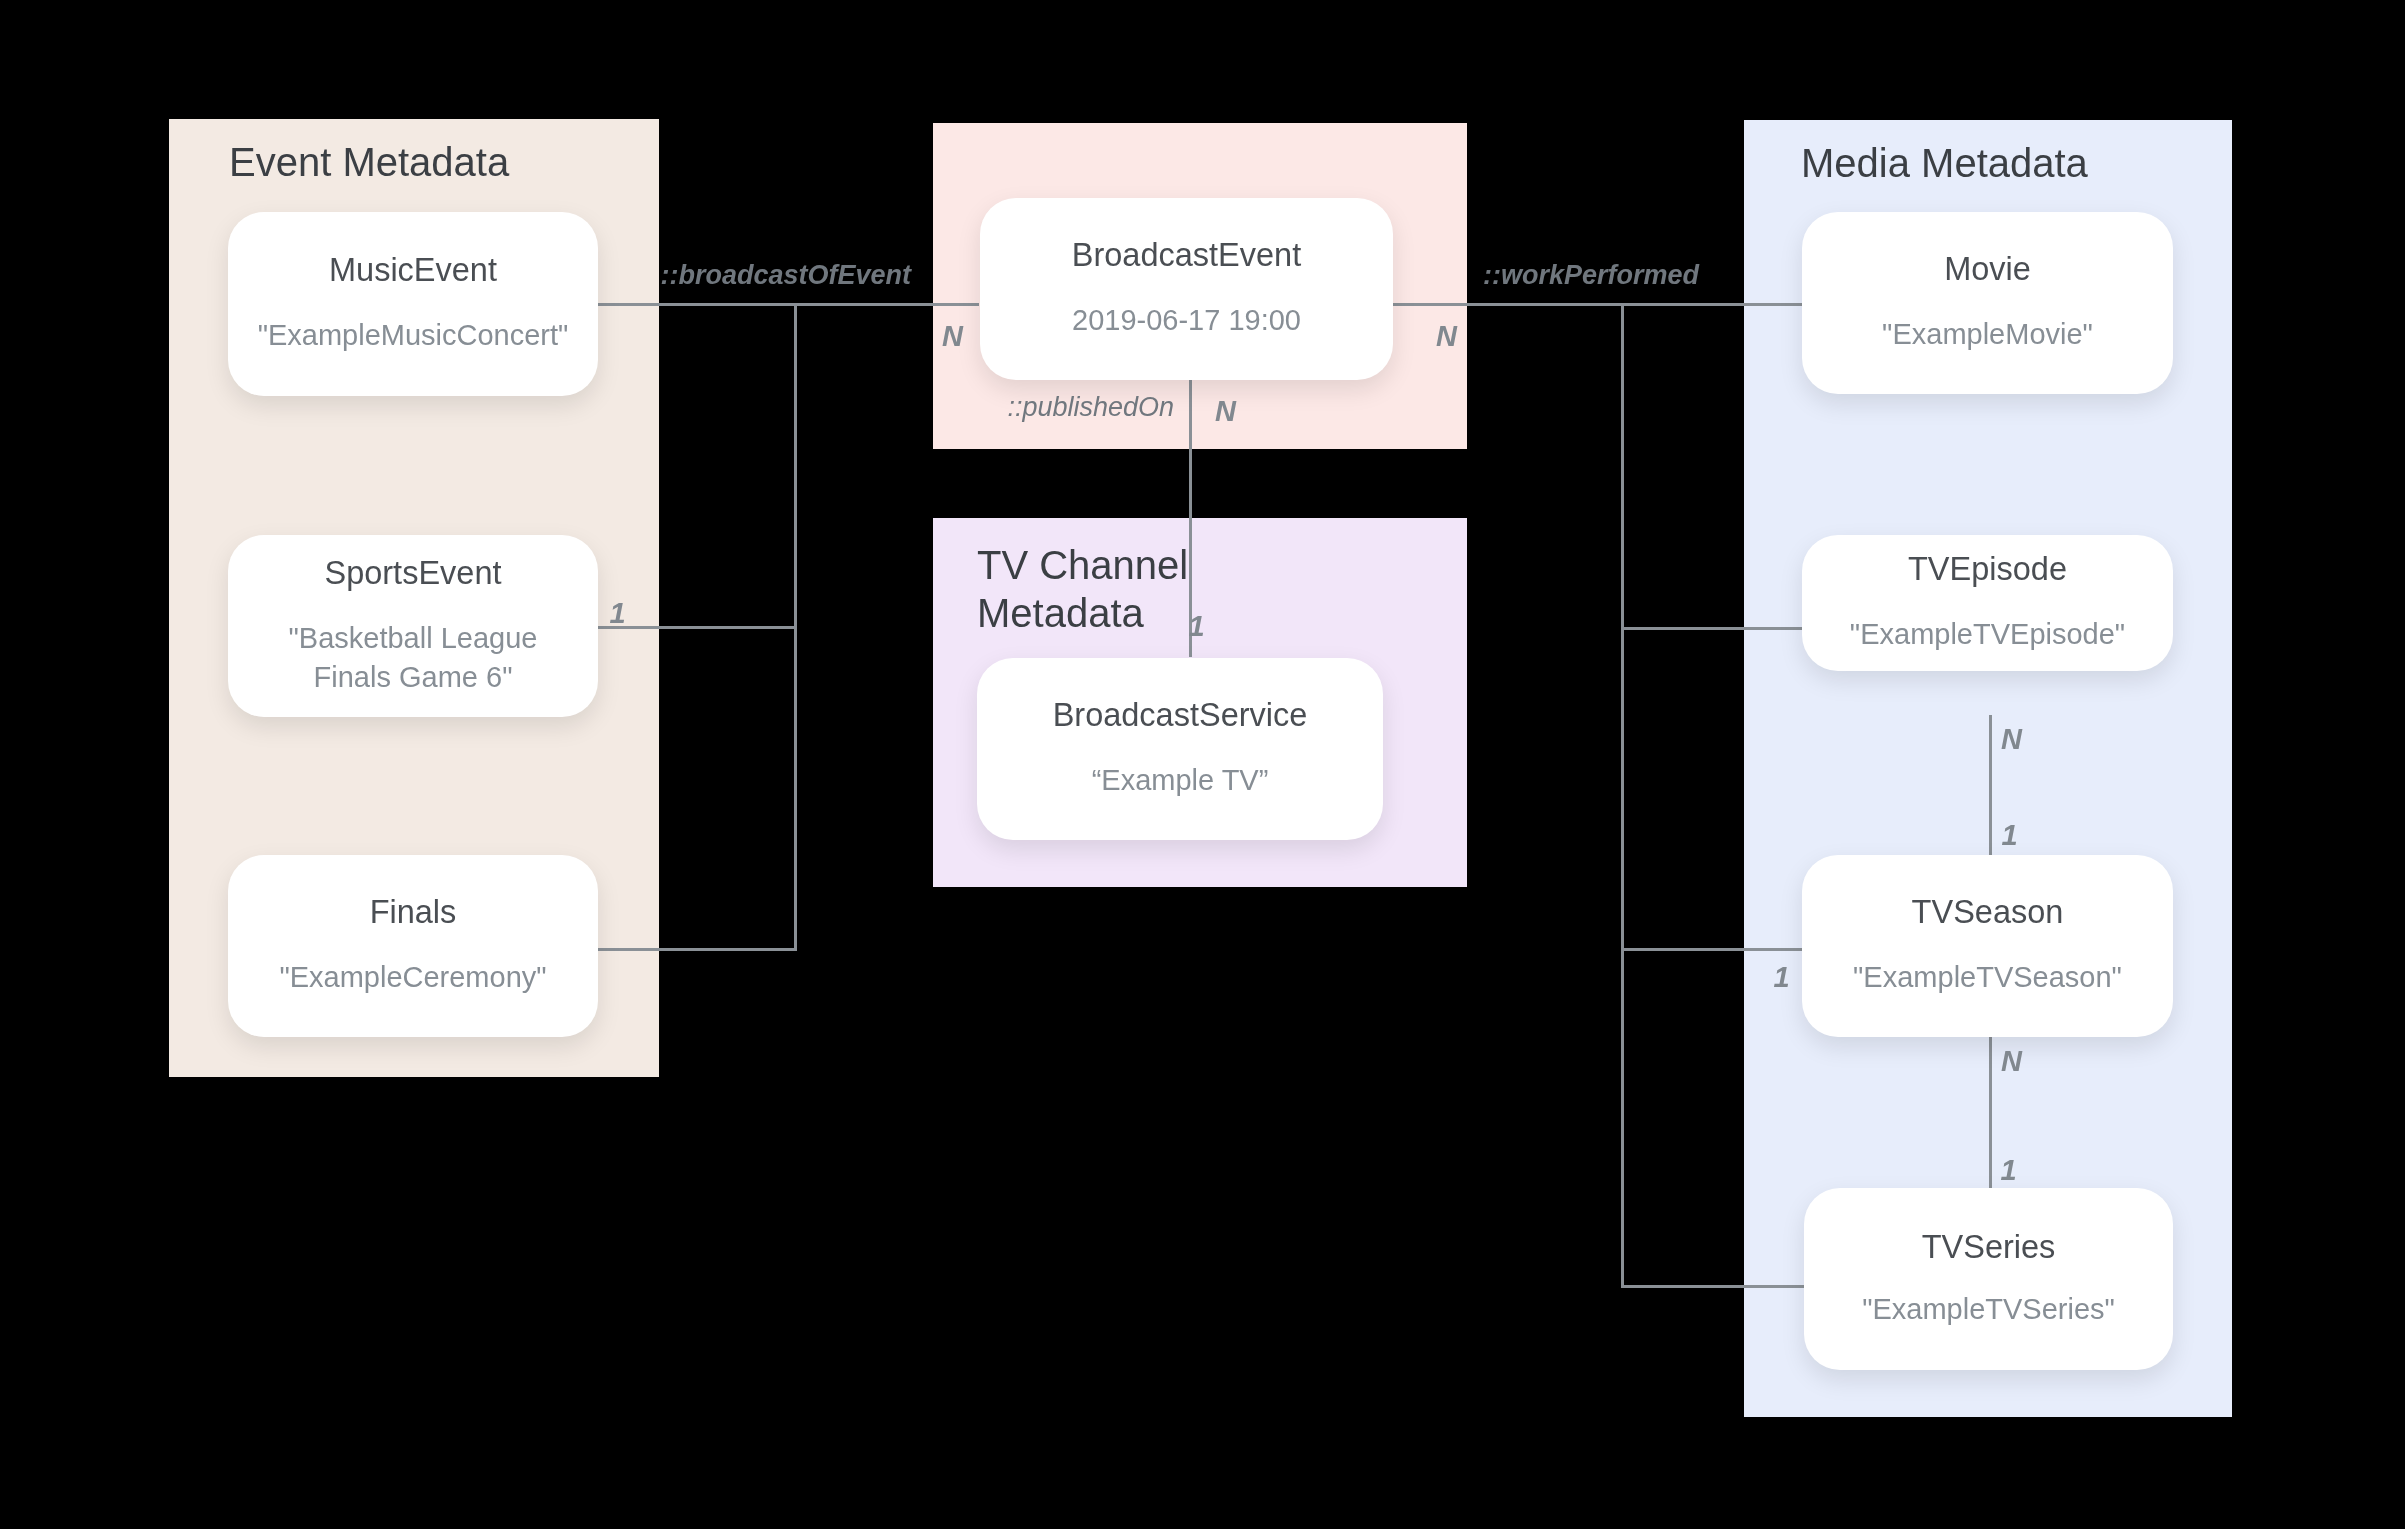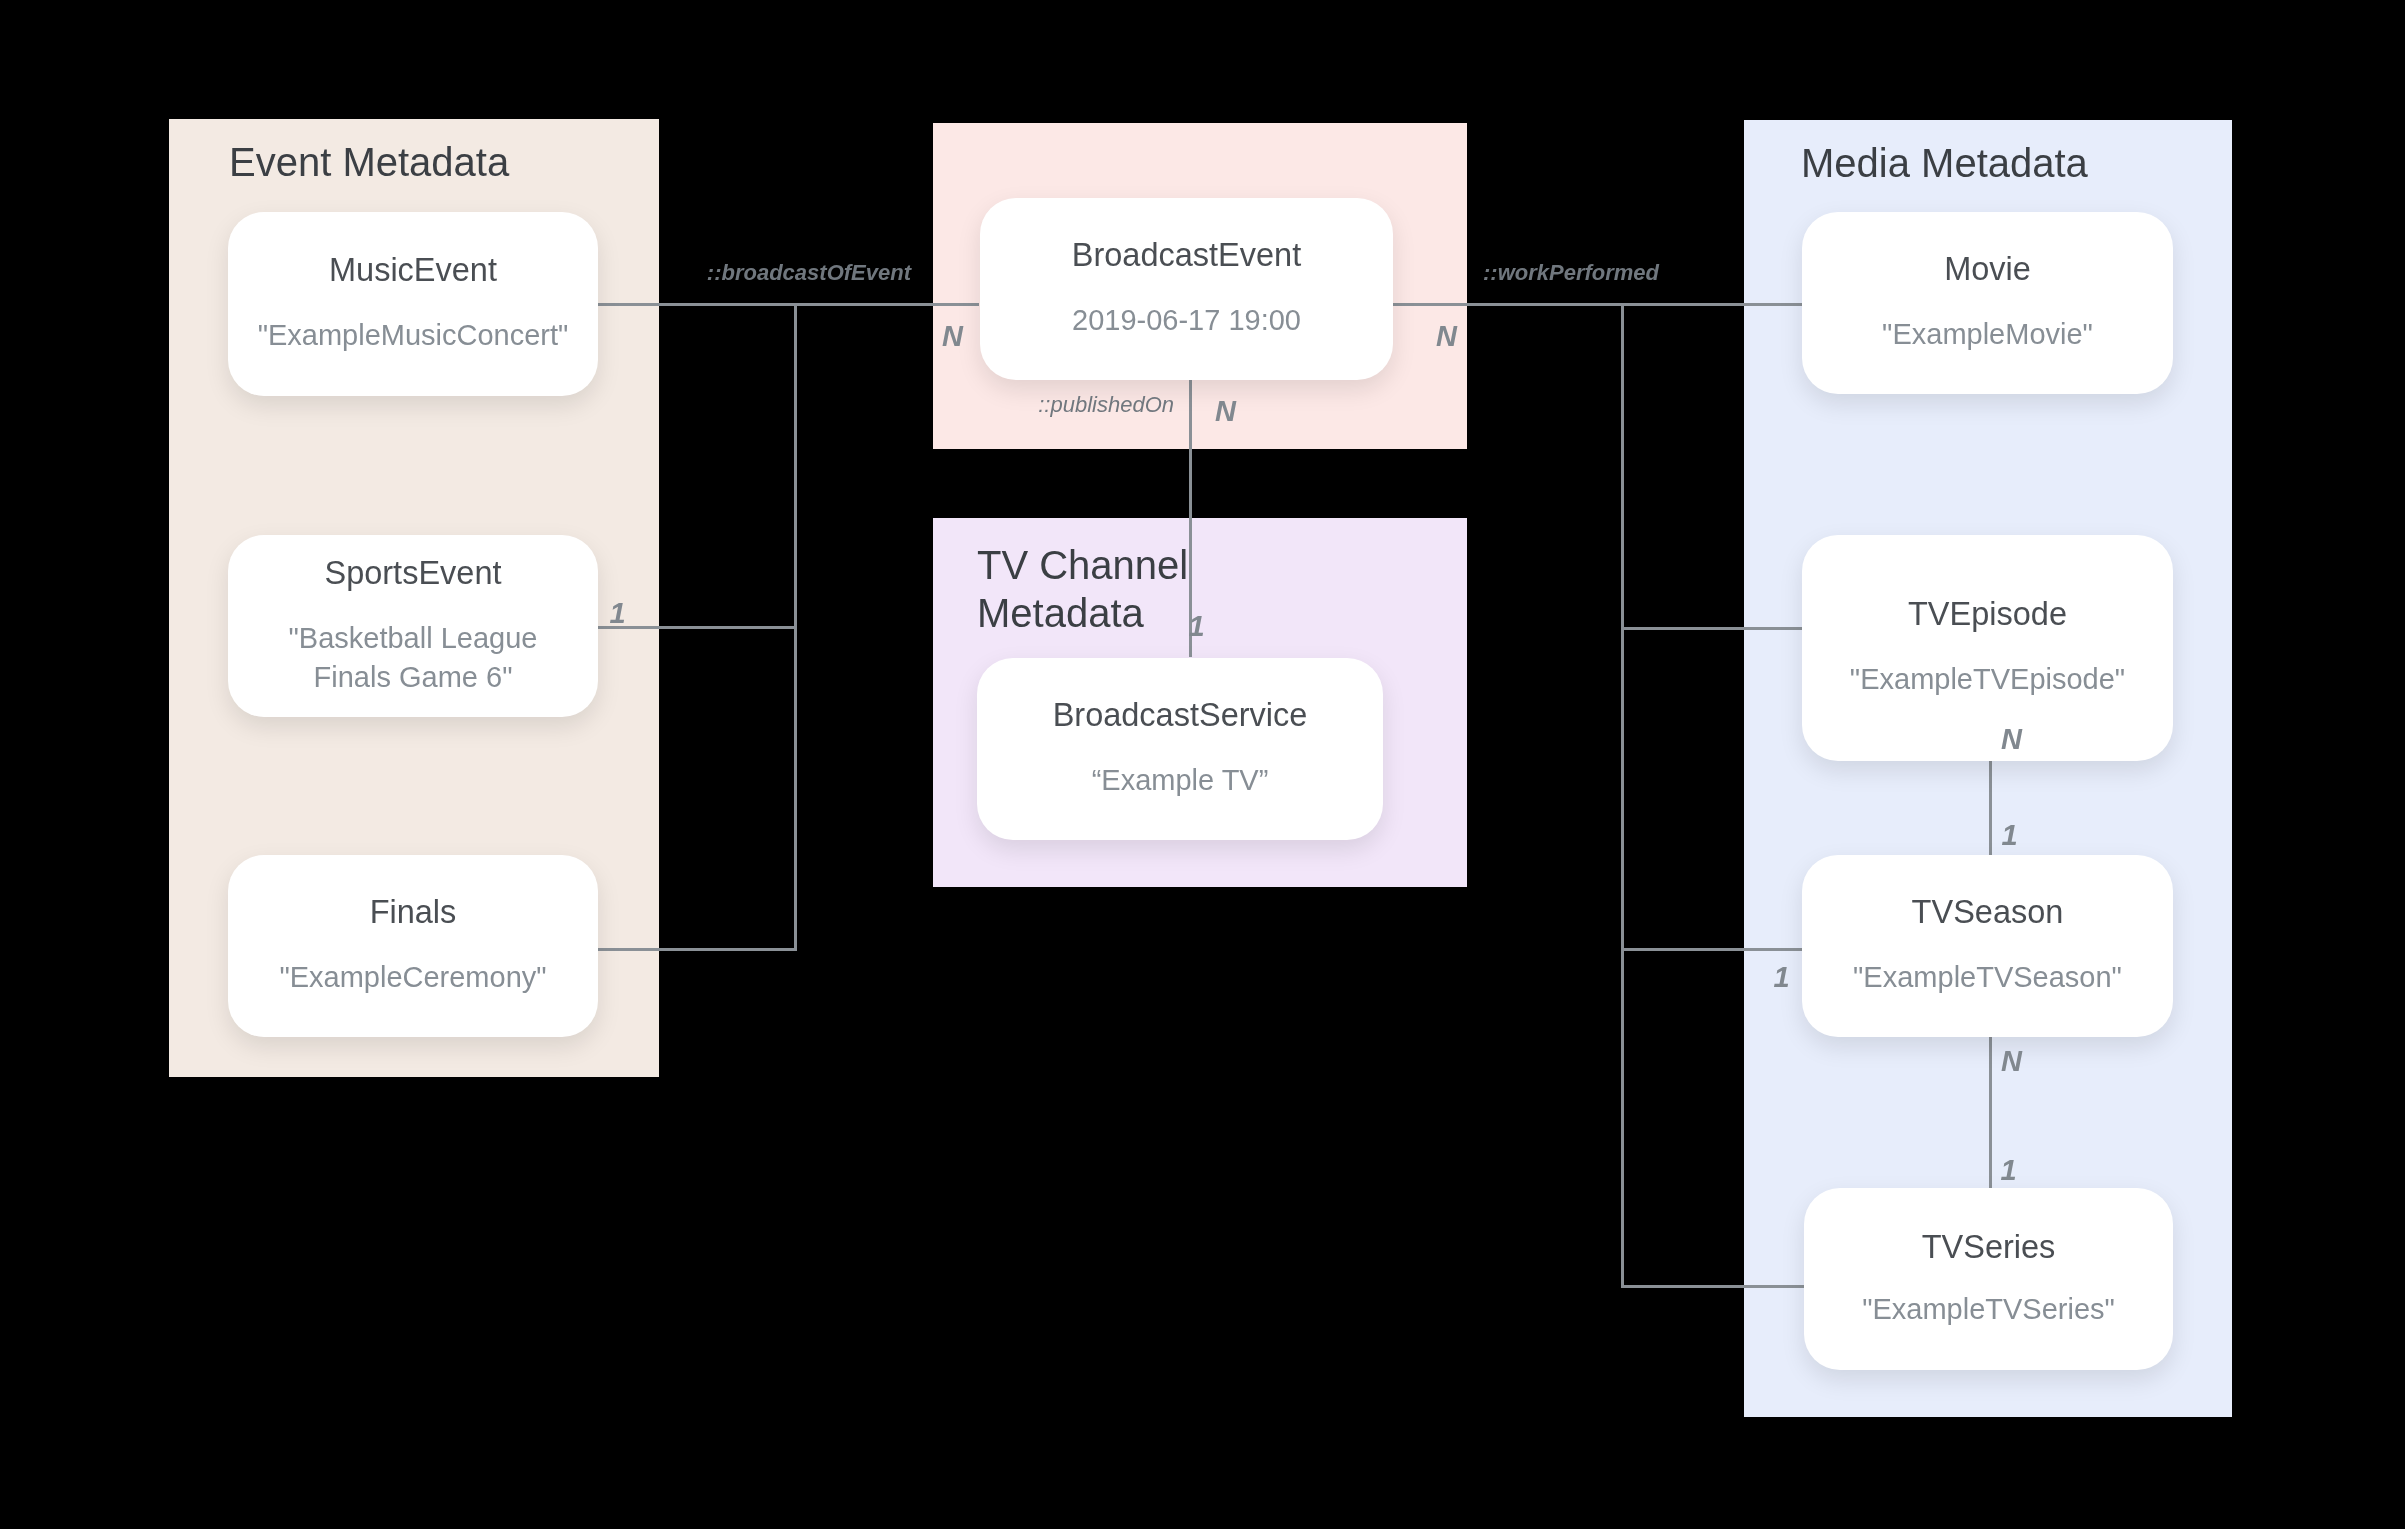--- a/index.html
+++ b/index.html
@@ -61,29 +61,29 @@
   }
   .card-title { font-size: 32.5px; color: #4a4e53; }
   .card-value { font-size: 29px; color: #878e95; line-height: 1.35; padding: 0 25px; }
 
   .card-music   { left: 228px;  top: 212px;  width: 370px; height: 184px; }
   .card-sports  { left: 228px;  top: 535px;  width: 370px; height: 182px; }
   .card-event   { left: 228px;  top: 855px;  width: 370px; height: 182px; }
   .card-bevent  { left: 980px; top: 198px;  width: 413px; height: 182px; }
   .card-bserv   { left: 977px; top: 658px;  width: 406px; height: 182px; }
   .card-movie   { left: 1802px; top: 212px;  width: 371px; height: 182px; }
-  .card-episode { left: 1802px; top: 535px;  width: 371px; height: 226px; }
+  .card-episode { left: 1802px; top: 535px;  width: 371px; height: 136px; }
   .card-season  { left: 1802px; top: 855px;  width: 371px; height: 182px; }
   .card-series  { left: 1804px; top: 1188px; width: 369px; height: 182px; gap: 24px; }
 
   
   .rel {
     position: absolute;
     z-index: 4;
-    font-size: 22px;
+    font-size: 27px;
     font-style: italic;
     color: #70777e;
     white-space: nowrap;
   }
   .rel-broadcast { left: 593px;  top: 260px; width: 318px; text-align: right; font-weight: 700; }
   .rel-work      { left: 1483px; top: 260px; font-weight: 700; }
   .rel-published { left: 914px;  top: 392px; width: 260px; text-align: right; font-weight: 400; }
 
   
   .cardinality {

